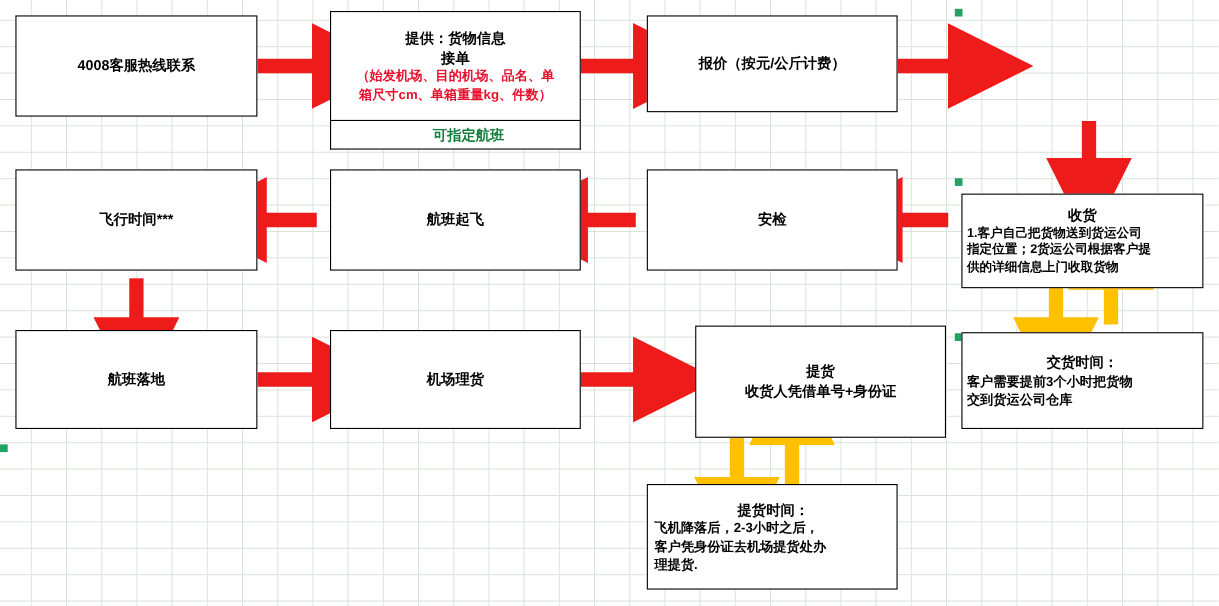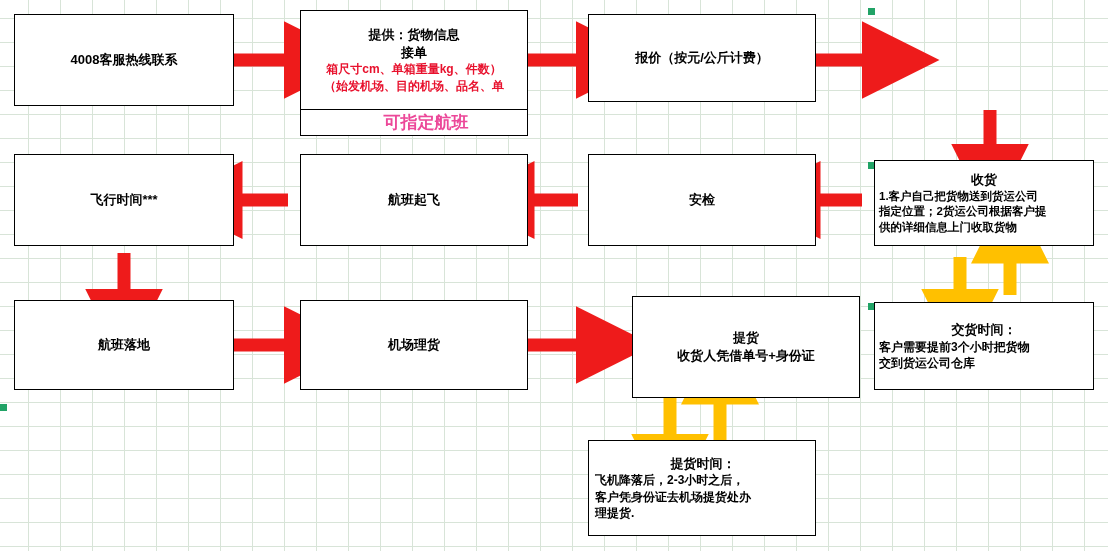--- a/index.html
+++ b/index.html
@@ -42,21 +42,21 @@
   .small{font-size:12px;}
   .tiny{font-size:11.5px;}
   .left{text-align:left;width:100%;}
   .sub{
     position:absolute;
     border:1px solid #000;
     border-top:none;
     background:#ffffff;
     box-sizing:border-box;
     display:flex;align-items:center;justify-content:center;
-    font-size:17px;font-weight:bold;color:#ec4899;padding-left:24px;
+    font-size:13px;font-weight:bold;color:#15803d;padding-left:24px;
   }
   .arrow{position:absolute;}
   .mark-green{position:absolute;width:7px;height:7px;background:#21a366;}
 </style>
 </head>
 <body>
 
 <div id="grid"></div>
 
 <div id="canvas">
@@ -105,33 +105,33 @@
     <line x1="670" y1="398" x2="670" y2="440" stroke="#ffc000" stroke-width="13" marker-end="url(#ao)"></line>
   </svg>
 
   <div class="box" style="left:14px;top:14px;width:220px;height:92px;">
     <span class="ln">4008客服热线联系</span>
   </div>
 
   <div class="box" style="left:300px;top:10px;width:228px;height:100px;">
     <span class="ln">提供：货物信息</span>
     <span class="ln">接单</span>
+    <span class="ln red small">（始发机场、目的机场、品名、单</span>
     <span class="ln red small">箱尺寸cm、单箱重量kg、件数）</span>
-    <span class="ln red small">（始发机场、目的机场、品名、单</span>
   </div>
   <div class="sub" style="left:300px;top:110px;width:228px;height:26px;">
     <span>可指定航班</span>
   </div>
 
   <div class="box" style="left:588px;top:14px;width:228px;height:88px;">
     <span class="ln">报价（按元/公斤计费）</span>
   </div>
 
 
-  <div class="box" style="left:874px;top:160px;width:220px;height:86px;align-items:flex-start;padding-left:4px;">
+  <div class="box" style="left:874px;top:176px;width:220px;height:86px;align-items:flex-start;padding-left:4px;">
     <span class="ln" style="text-align:center;">收货</span>
     <span class="ln left tiny">1.客户自己把货物送到货运公司</span>
     <span class="ln left tiny">指定位置；2货运公司根据客户提</span>
     <span class="ln left tiny">供的详细信息上门收取货物</span>
   </div>
 
   <div class="box" style="left:588px;top:154px;width:228px;height:92px;">
     <span class="ln">安检</span>
   </div>
 

